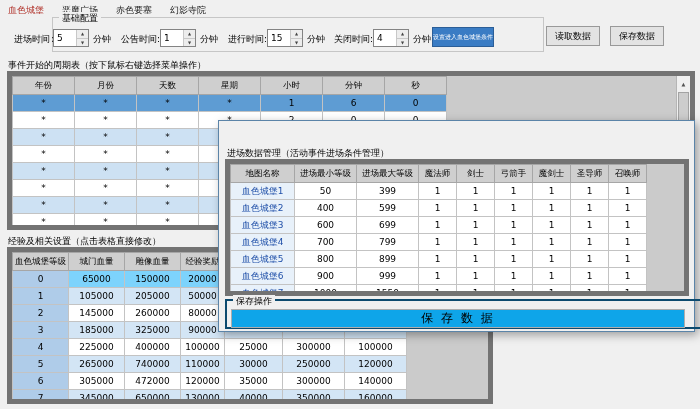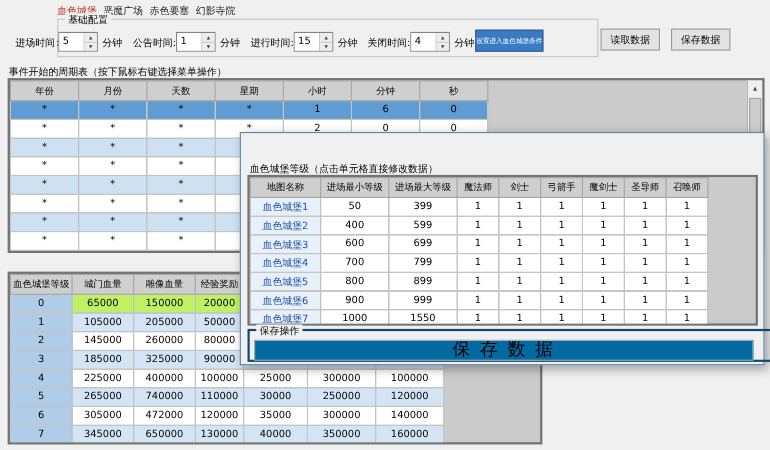--- a/index.html
+++ b/index.html
@@ -2,63 +2,63 @@
 <html><head>
 <meta charset="utf-8">
 <style>
   * { margin:0; padding:0; box-sizing:border-box; }
   html,body { width:700px; height:409px; }
   .app {
     position:relative; width:700px; height:409px; background:#F0F0F0;
     font-family:"DejaVu Sans", sans-serif; font-size:9px; color:#000; overflow:hidden;
   }
   
-  .tabs { position:absolute; left:8px; top:4px; display:flex; gap:6px;margin-left:44px; }
+  .tabs { position:absolute; left:8px; top:4px; display:flex; gap:18px; }
   .tab { font-size:9px; color:#222; cursor:default; }
   .tab.active { color:#B03028; }
   
   .groupbox { position:absolute; border:1px solid #C6C6C6; }
   .legend { position:absolute; top:-6px; left:6px; background:#F0F0F0; padding:0 3px; font-size:9px; }
   .lbl { position:absolute; font-size:9px; white-space:nowrap; }
   
   .spinner { position:absolute; height:18px; width:36px; background:#fff; border:1px solid #838383; display:flex; }
   .spinner input { flex:1; min-width:0; border:none; outline:none; font-size:9px; padding-left:3px; font-family:inherit; background:#fff; }
   .spin-col { width:12px; border-left:1px solid #C8C8C8; display:flex; flex-direction:column; }
   .spin-btn { flex:1; display:flex; align-items:center; justify-content:center; font-size:4px; color:#444; background:#EDEDED; }
   .spin-btn.up { border-bottom:1px solid #C8C8C8; }
   
   .btn { position:absolute; background:#E3E3E3; border:1px solid #999; display:flex; align-items:center; justify-content:center; font-size:9px; font-family:inherit; white-space:nowrap; cursor:default; }
   .btn-accent { background:#3A7CC4; border:1px solid #2B5E97; color:#fff; font-size:6px; }
   
-  .grid-wrap { position:absolute; background:#CBCBCB; border:2px solid #737373; overflow:hidden; }
+  .grid-wrap { position:absolute; background:#CBCBCB; border:5px solid #737373; overflow:hidden; }
   table { border-collapse:collapse; table-layout:fixed; }
   th { background:#CFCFCF; border:1px solid #A6A6A6; font-weight:normal; height:18px; font-size:8.5px; padding:0 1px; overflow:hidden; white-space:nowrap; text-align:center; }
   td { border:1px solid #C3C3C3; height:17px; font-size:9px; text-align:center; background:#fff; overflow:hidden; white-space:nowrap; }
   .tbl-schedule tbody tr:nth-child(odd) td { background:#CDE1F3; }
   .tbl-schedule tbody tr:first-child td { background:#5E9CD3; }
   .tbl-exp tbody tr:nth-child(even) td { background:#D3E5F5; }
-  .tbl-exp tbody tr:first-child td { background:#bef264; }
+  .tbl-exp tbody tr:first-child td { background:#7dd3fc; }
   .tbl-exp tbody tr td:first-child { background:#AFCCE9; }
   .tbl-dialog tbody td:first-child { background:#E8F1FA; color:#1F4FA8; }
   
   .vscroll { position:absolute; top:0; right:0; width:14px; height:100%; background:#F0F0F0; border-left:1px solid #B5B5B5; }
   .sb-arrow { position:absolute; left:0; width:100%; height:15px; display:flex; align-items:center; justify-content:center; font-size:5px; color:#555; }
   .sb-arrow.up { top:0; } .sb-arrow.down { bottom:0; }
   .sb-thumb { position:absolute; top:16px; left:1px; width:11px; height:38px; background:#CDCDCD; border:1px solid #A3A3A3; }
   
   .dialog { position:absolute; left:218px; top:120px; width:477px; height:212px; background:#F0F0F0; border:1px solid #5B84A8; box-shadow:3px 3px 9px rgba(0,0,0,.35); z-index:10; }
   .dialog-titlebar { height:21px; background:#FFF; display:flex; align-items:center; padding-left:6px; }
   .dialog-icon { width:11px; height:11px; background:#D23B2E; border:1px solid #A32A20; margin-right:5px; }
   .dialog-title { font-size:9px; }
   .dialog-close { margin-left:auto; width:30px; height:21px; display:flex; align-items:center; justify-content:center; font-size:9px; color:#222; }
   .dlg-caption { position:absolute; left:8px; top:26px; font-size:9px; }
   .dlg-grid { left:6px; top:38px; width:464px; height:137px; }
   .save-group { position:absolute; left:6px; top:178px; width:540px; height:30px; border:2px solid #0c4a6e; }
   .save-group .legend { background:#F0F0F0; }
-  .btn-save-big { left:4px; top:8px; width:454px; height:19px; background:#0369a1; border:1px solid #ADADAD; font-size:16px; letter-spacing:2px; }
+  .btn-save-big { left:4px; top:8px; width:454px; height:19px; background:#0ea5e9; border:1px solid #ADADAD; font-size:12px; letter-spacing:2px; }
 </style>
 </head>
 <body>
 
 <div class="app">
 
   <div class="tabs">
     <span class="tab active">血色城堡</span>
     <span class="tab">恶魔广场</span>
     <span class="tab">赤色要塞</span>
@@ -212,20 +212,21 @@
           </tr>
         </tbody>
     </table>
     <div class="vscroll">
       <div class="sb-arrow up">▲</div>
       <div class="sb-thumb"></div>
       <div class="sb-arrow down">▼</div>
     </div>
   </div>
 
+  <span class="lbl" style="left:8px; top:235px;">经验及相关设置（点击表格直接修改）</span>
   <div class="grid-wrap" style="left:7px; top:247px; width:486px; height:157px;">
     <table class="tbl-exp" style="width:394px;">
       <colgroup>
         <col style="width:56px">
           <col style="width:56px">
           <col style="width:56px">
           <col style="width:44px">
         <col style="width:58px">
           <col style="width:62px">
           <col style="width:62px">
@@ -312,21 +313,21 @@
             <td>130000</td>
             <td>40000</td>
             <td>350000</td>
             <td>160000</td>
           </tr>
         </tbody>
     </table>
   </div>
 
   <div class="dialog">
-    <span class="dlg-caption">血色城堡等级（点击单元格直接修改数据）</span>
+    <span class="dlg-caption">进场数据管理（活动事件进场条件管理）</span>
     <div class="grid-wrap dlg-grid">
       <table class="tbl-dialog" style="width:416px;">
         <colgroup>
           <col style="width:64px">
             <col style="width:62px">
             <col style="width:62px">
           <col style="width:38px">
             <col style="width:38px">
             <col style="width:38px">
           <col style="width:38px">

